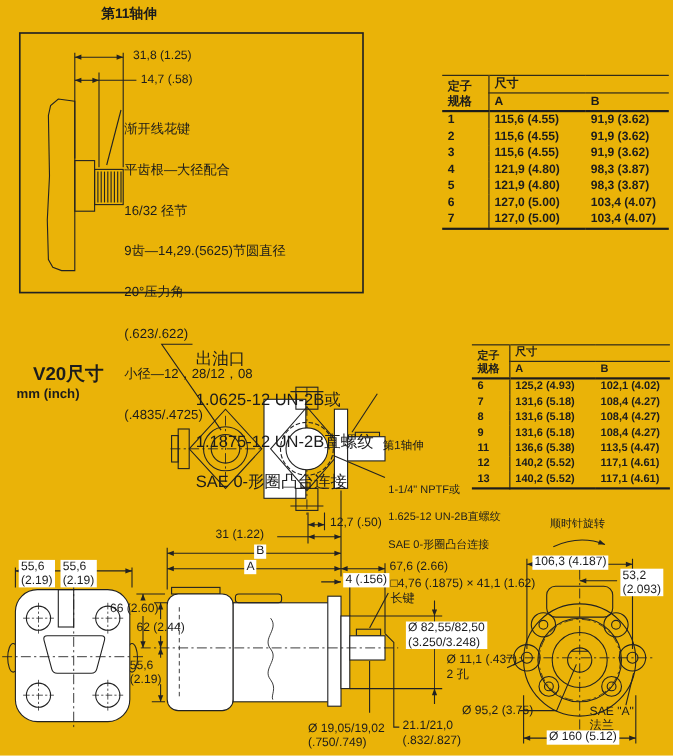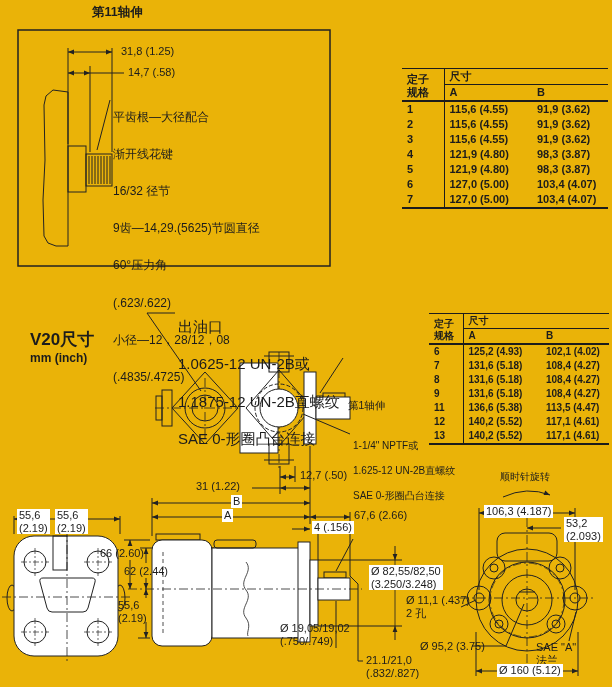--- a/index.html
+++ b/index.html
@@ -198,25 +198,25 @@
         <line x1="578" y1="632" x2="578" y2="676"></line>
         <line x1="476" y1="671" x2="578" y2="671" marker-start="url(#ar)" marker-end="url(#ar)"></line>
       </g>
     </g>
   </svg>
 
   <div class="t b" style="left:92px;top:5px;font-size:12.5px">第11轴伸</div>
   <div class="t" style="left:121px;top:45px">31,8 (1.25)</div>
   <div class="t" style="left:128px;top:66px">14,7 (.58)</div>
   <div class="t s12" style="left:113px;top:89px;width:214px">
+    <div>渐开线花键</div>
     <div>平齿根—大径配合</div>
-    <div>渐开线花键</div>
     <div>16/32 径节</div>
     <div>9齿—14,29.(5625)节圆直径</div>
-    <div>60°压力角</div>
+    <div>20°压力角</div>
     <div>(.623/.622)</div>
     <div>小径—12，28/12，08</div>
     <div>(.4835/.4725)</div>
   </div>
 
   <table class="spec" style="left:402px;top:68px;width:206px">
     <colgroup>
         <col style="width:42px">
         <col style="width:88px">
         <col>
@@ -321,21 +321,21 @@
         </tr>
       <tr>
           <td class="spec-col">13</td>
           <td>140,2 (5.52)</td>
           <td>117,1 (4.61)</td>
         </tr>
     </tbody>
   </table>
 
   <div class="t title-main" style="left:30px;top:330px">V20尺寸</div>
-  <div class="t b" style="left:30px;top:352px;font-size:12px">mm (inch)</div>
+  <div class="t b" style="left:15px;top:352px;font-size:12px">mm (inch)</div>
 
   <div class="t s95" style="left:178px;top:299px">
     <div>出油口</div>
     <div>1.0625-12 UN-2B或</div>
     <div>1.1875-12 UN-2B直螺纹</div>
     <div>SAE 0-形圈凸台连接</div>
   </div>
   <div class="t s10" style="left:353px;top:427px;line-height:1.25">
     <div>1-1/4" NPTF或</div>
     <div>1.625-12 UN-2B直螺纹</div>
@@ -352,25 +352,27 @@
 
   <div class="t wbg" style="left:17px;top:509px">55,6
 (2.19)</div>
   <div class="t wbg" style="left:55px;top:509px">55,6
 (2.19)</div>
   <div class="t" style="left:100px;top:547px">66 (2.60)</div>
   <div class="t" style="left:124px;top:565px">62 (2.44)</div>
   <div class="t" style="left:118px;top:599px">55,6
 (2.19)</div>
 
+  <div class="t" style="left:355px;top:525px">□4,76 (.1875) × 41,1 (1.62)
+长键</div>
   <div class="t wbg" style="left:369px;top:565px">Ø 82,55/82,50
 (3.250/3.248)</div>
   <div class="t" style="left:406px;top:594px">Ø 11,1 (.437)
 2 孔</div>
-  <div class="t" style="left:280px;top:622px">Ø 19,05/19,02
+  <div class="t" style="left:280px;top:656px">Ø 19,05/19,02
 (.750/.749)</div>
   <div class="t" style="left:366px;top:654px">21.1/21,0
 (.832/.827)</div>
 
   <div class="t s10" style="left:500px;top:471px">顺时针旋转</div>
   <div class="t wbg" style="left:484px;top:505px">106,3 (4.187)</div>
   <div class="t wbg" style="left:564px;top:517px">53,2
 (2.093)</div>
   <div class="t" style="left:420px;top:640px">Ø 95,2 (3.75)</div>
   <div class="t" style="left:536px;top:641px">SAE "A"

